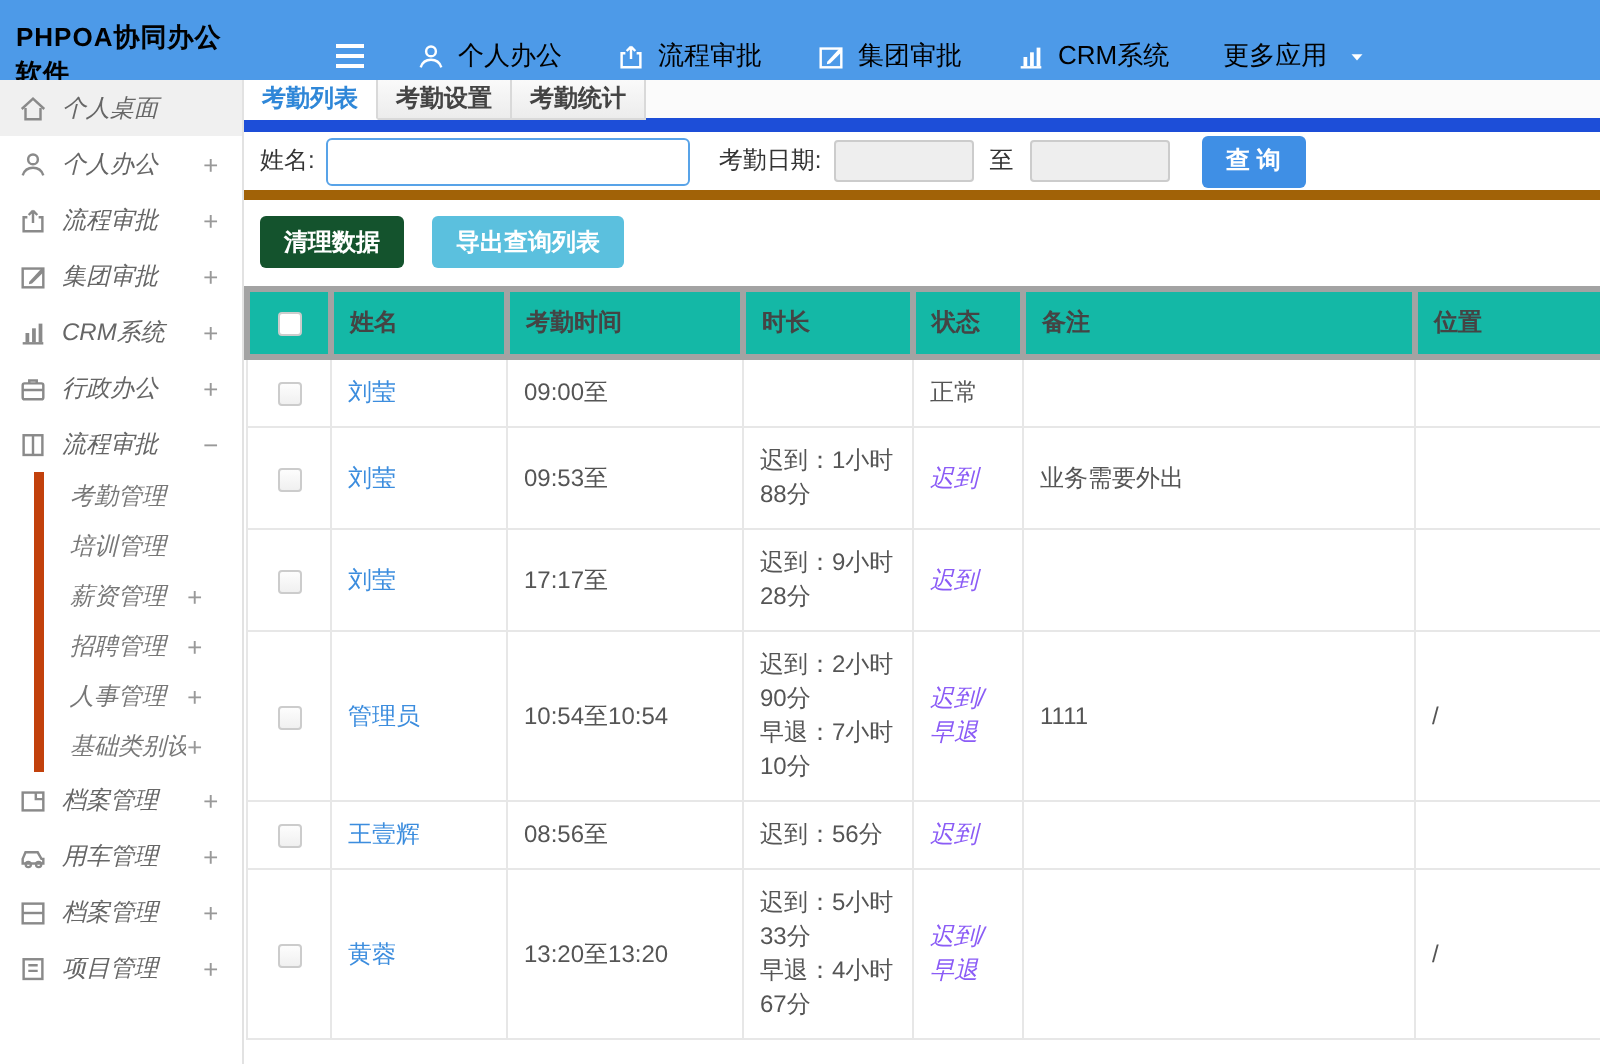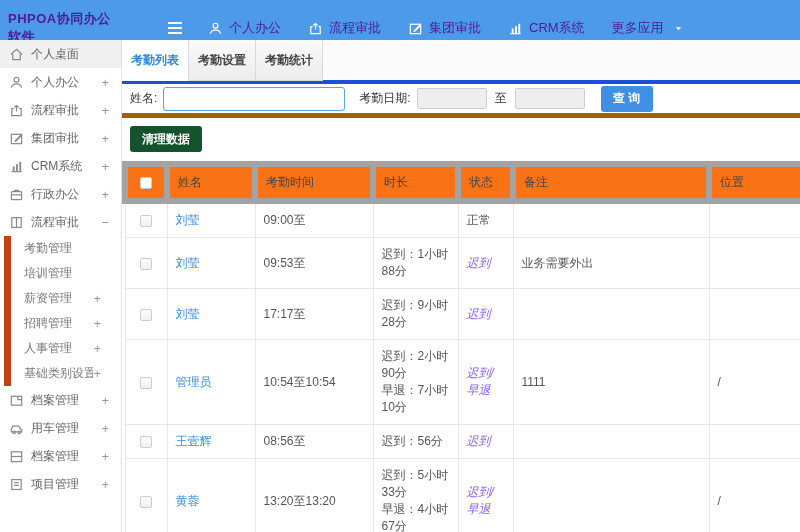--- a/index.html
+++ b/index.html
@@ -5,51 +5,51 @@
   * { box-sizing: border-box; }
   html,body { margin:0; padding:0; }
   body {
     width:800px; height:532px; overflow:hidden; position:relative;
     font-family:"Liberation Sans","DejaVu Sans",sans-serif;
     background:#fff; font-size:12px;
   }
   
   .header {
     position:absolute; top:0; left:0; right:0; height:56px;
-    background:#4d9ae8; display:flex; align-items:center; color:#4c1d95;
+    background:#4d9ae8; display:flex; align-items:center; color:#000000;
   }
   .logo { font-size:13px; font-weight:bold; padding-left:8px; width:116px; letter-spacing:0.5px; }
   .hamburger { margin-left:50px; width:18px; height:16px; cursor:pointer; color:#fff; }
   .hamburger svg { width:100%; height:100%; display:block; }
   .topnav { display:flex; margin-left:24px; gap:27px; font-size:13px; align-items:center; }
   .nav-item { display:flex; align-items:center; gap:6px; cursor:pointer; white-space:nowrap; }
   .nav-icon { width:15px; height:15px; color:#fff; }
   .nav-icon svg, .caret svg { width:100%; height:100%; display:block; }
   .caret { width:11px; height:11px; margin-left:3px; color:#fff; }
   
   .sidebar {
     position:absolute; top:40px; left:0; width:122px; bottom:0;
     background:#fff; border-right:1px solid #e2e2e2; overflow:hidden;
   }
   .side-item {
     display:flex; align-items:center; height:28px; padding:0 12px 0 9px;
-    font-size:12px; color:#666; cursor:pointer;
+    font-size:12px; color:#666; cursor:pointer;font-style:italic;
   }
   .side-item.active { background:#f0f0f0; }
   .s-icon { width:15px; height:15px; margin-right:7px; color:#8a8a8a; flex:none; }
   .s-icon svg { width:100%; height:100%; display:block; }
   .s-label { flex:1; white-space:nowrap; overflow:hidden; }
   .expand { color:#999; font-size:13px; flex:none; }
   .side-item.sub {
-    height:25px; margin-left:4px; border-left:7px solid #c2410c;
+    height:25px; margin-left:17px; border-left:5px solid #c2410c;
     padding:0 20px 0 13px; color:#777;
   }
   
   .main { position:absolute; left:122px; top:40px; right:0; bottom:0; background:#fff; }
-  .tabbar { display:flex; height:44px; background:#fbfbfb; border-bottom:4px solid #1d4ed8; }
+  .tabbar { display:flex; height:26px; background:#fbfbfb; border-bottom:7px solid #1d4ed8; }
   .tab {
     width:67px; display:flex; align-items:center; justify-content:center;
     font-size:12px; font-weight:bold; color:#444;
     background:linear-gradient(#fafafa,#ececec);
     border-right:1px solid #d9d9d9; border-bottom:1px solid #d9d9d9;
     margin-bottom:-1px; cursor:pointer;
   }
   .tab.active { background:#fff; color:#2f87d8; border-bottom-color:#fff; }
   .searchbar {
     display:flex; align-items:center; height:34px; padding-left:8px;
@@ -73,22 +73,22 @@
   .actions { display:flex; gap:14px; padding:8px 8px 9px; }
   .btn {
     height:26px; border:none; border-radius:3px; color:#fff; font-size:12px;
     font-weight:bold; padding:0 12px; cursor:pointer; font-family:inherit;
   }
   .btn-danger { background:#14532d; }
   .btn-info { background:#5bc0de; }
   
   table { width:100%; border-collapse:collapse; table-layout:fixed; font-size:12px; }
   th {
-    background:#f97316; border:6px solid #a3a3a3; text-align:left;
-    padding:7px 8px; color:#444; font-weight:normal;
+    background:#14b8a6; border:3px solid #a3a3a3; text-align:left;
+    padding:7px 8px; color:#444; font-weight:bold;
   }
   td {
     border:1px solid #e7e7e7; padding:8px; color:#555;
     vertical-align:middle; word-break:break-all; background:#fff;
   }
   td.cb, th.cb { text-align:center; padding:6px 4px; }
   .checkbox {
     display:inline-block; width:12px; height:12px; border:1px solid #ccc;
     border-radius:2px; background:linear-gradient(#fdfdfd,#f0f0f0);
     vertical-align:middle; cursor:pointer;
@@ -307,20 +307,21 @@
     <input class="name-input" type="text" value="" style="">
     <label class="date-label">考勤日期:</label>
     <input class="date-input" type="text" value="" style="">
     <span class="to">至</span>
     <input class="date-input" type="text" value="" style="">
     <button class="query-btn">查 询</button>
   </div>
 
   <div class="actions">
     <button class="btn btn-danger">清理数据</button>
+    <button class="btn btn-info">导出查询列表</button>
   </div>
 
   <table>
     <colgroup>
       <col style="width:42px">
         <col style="width:88px">
         <col style="width:118px">
       <col style="width:85px">
         <col style="width:55px">
         <col style="width:196px">

